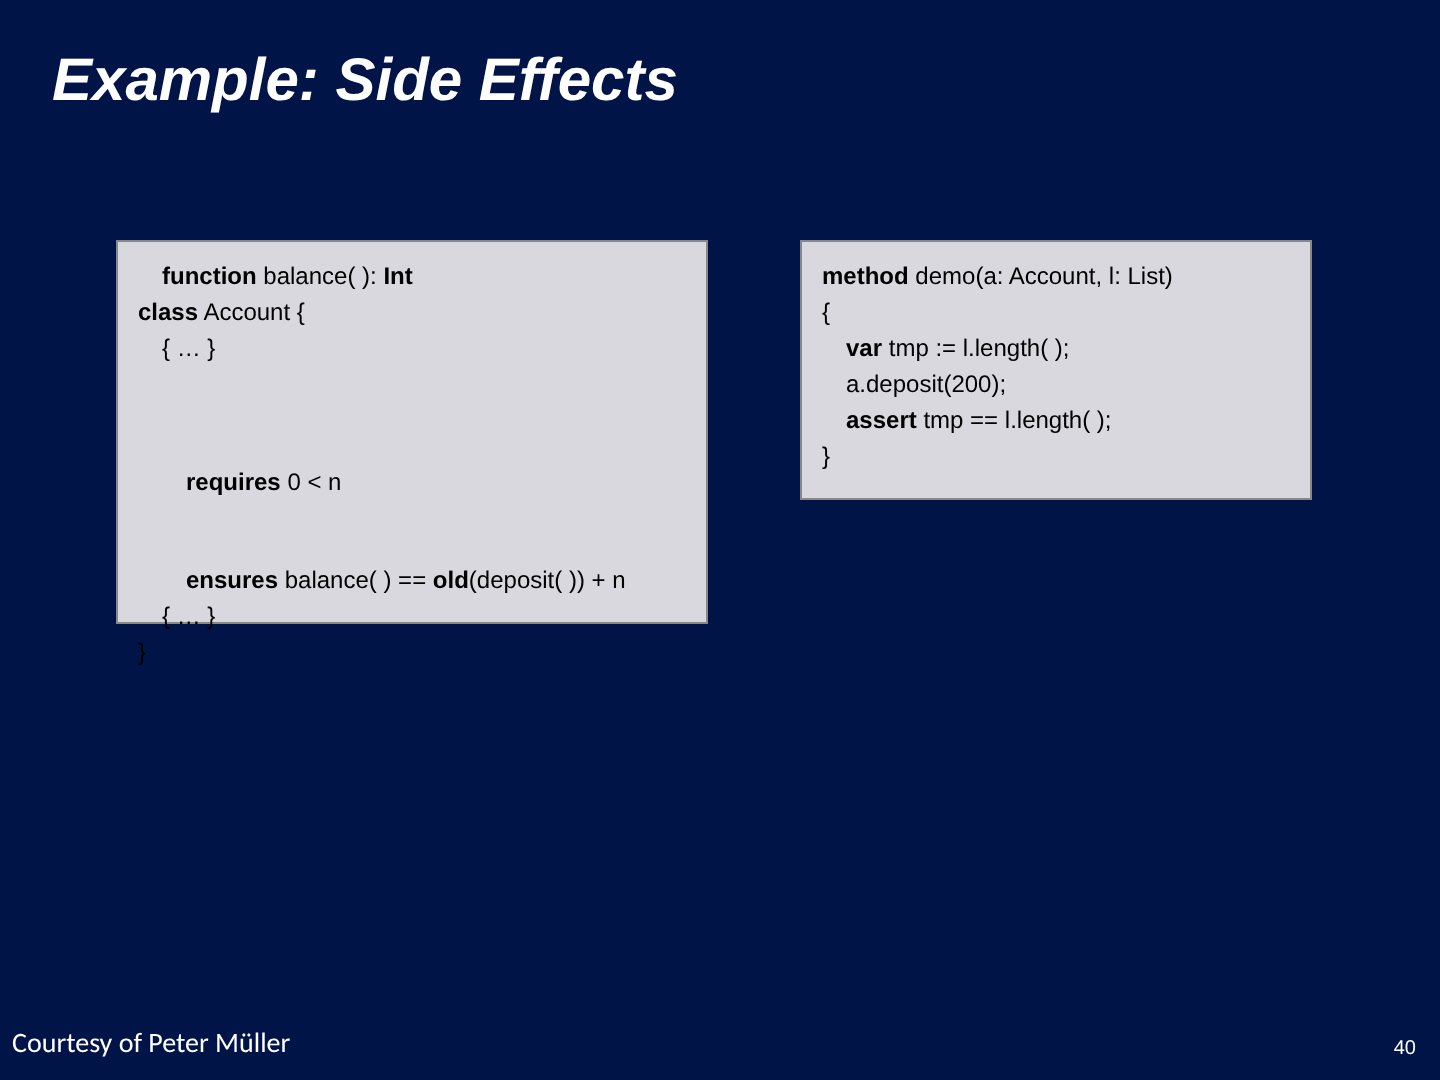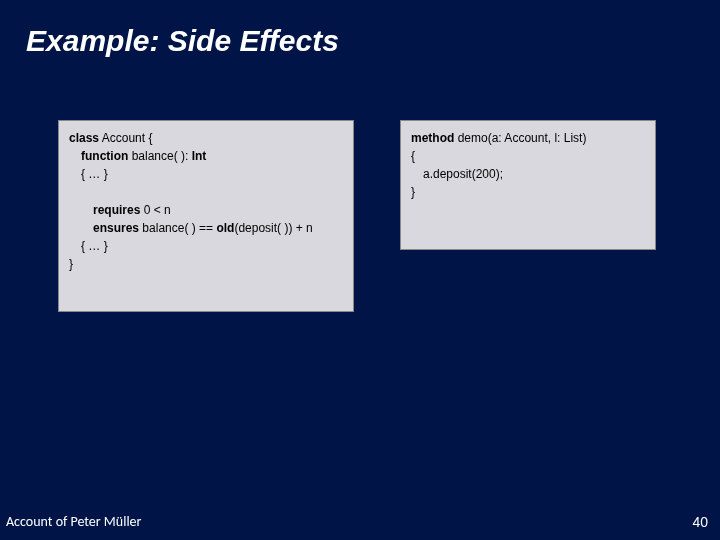--- a/index.html
+++ b/index.html
@@ -29,55 +29,57 @@
     font-size: 12px;
     line-height: 1.5;
     padding: 8px 10px 10px 10px;
     white-space: nowrap;
   }
   .codebox.left  { left: 58px;  top: 120px; width: 296px; height: 192px; }
   .codebox.right { left: 400px; top: 120px; width: 256px; height: 130px; }
   .ln { display: block; }
   .kw { font-weight: bold; }
   .i1 { padding-left: 12px; }
-  .i2 { padding-left: 24px; }
+  .i2 { padding-left: 24px; margin-top: 31px; }
   .footer-left {
     position: absolute;
     left: 6px;
     bottom: 10px;
     font-size: 14px;
     color: #fff;
     font-family: Calibri, Arial, sans-serif;
   }
   .footer-right {
     position: absolute;
     right: 12px;
     bottom: 10px;
-    font-size: 14px;
+    font-size: 10px;
     color: #fff;
     margin-left: 40px;
   }
 </style>
 </head>
 <body>
 
 <div class="title">Example: Side Effects</div>
 
 <div class="codebox left">
+  <span class="ln i1"><span class="kw">function</span><span> balance( ): </span><span class="kw">Int</span></span>
   <span class="ln"><span class="kw">class</span><span> Account {</span></span>
-  <span class="ln i1"><span class="kw">function</span><span> balance( ): </span><span class="kw">Int</span></span>
   <span class="ln i1">{ … }</span>
   <span class="ln">&nbsp;</span>
   <span class="ln i2"><span class="kw">requires</span><span> 0 &lt; n</span></span>
   <span class="ln i2"><span class="kw">ensures</span><span> balance( ) == </span><span class="kw">old</span><span>(deposit( )) + n</span></span>
   <span class="ln i1">{ … }</span>
   <span class="ln">}</span>
 </div>
 
 <div class="codebox right">
   <span class="ln"><span class="kw">method</span><span> demo(a: Account, l: List)</span></span>
   <span class="ln">{</span>
+  <span class="ln i1"><span class="kw">var</span><span> tmp := l.length( );</span></span>
   <span class="ln i1">a.deposit(200);</span>
+  <span class="ln i1"><span class="kw">assert</span><span> tmp == l.length( );</span></span>
   <span class="ln">}</span>
 </div>
 
-<div class="footer-left">Account of Peter Müller</div>
+<div class="footer-left">Courtesy of Peter Müller</div>
 <div class="footer-right">40</div>
 
 </body></html>

